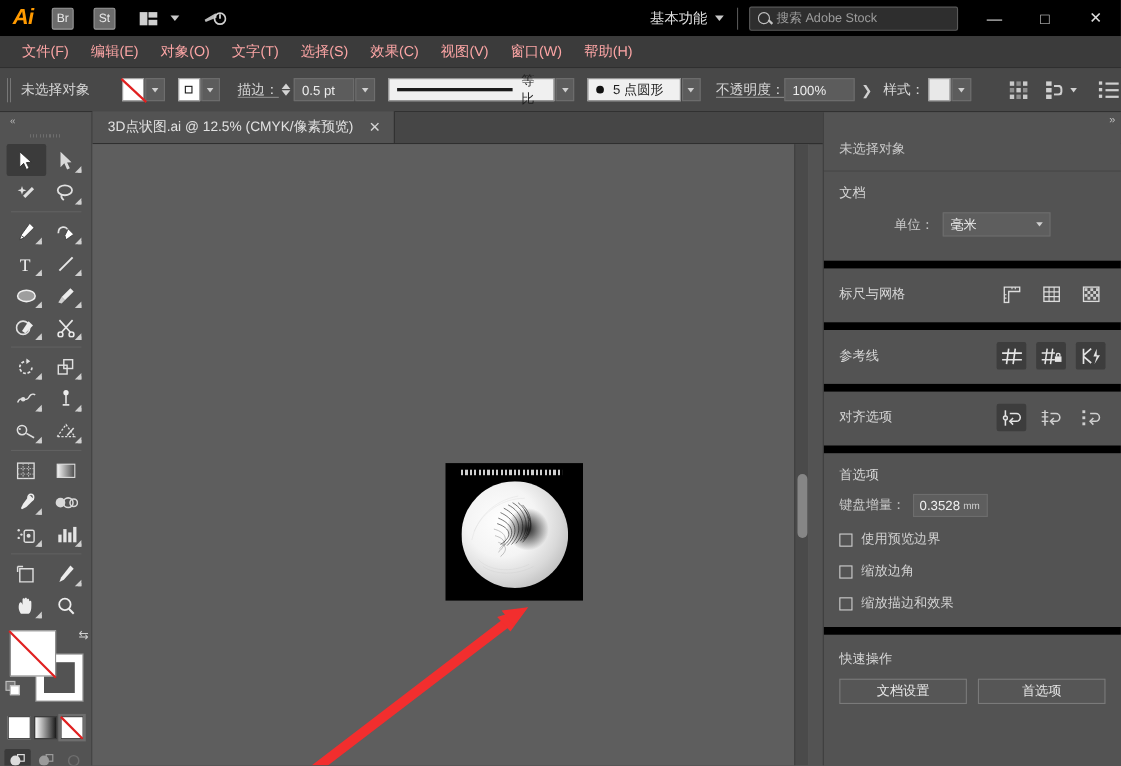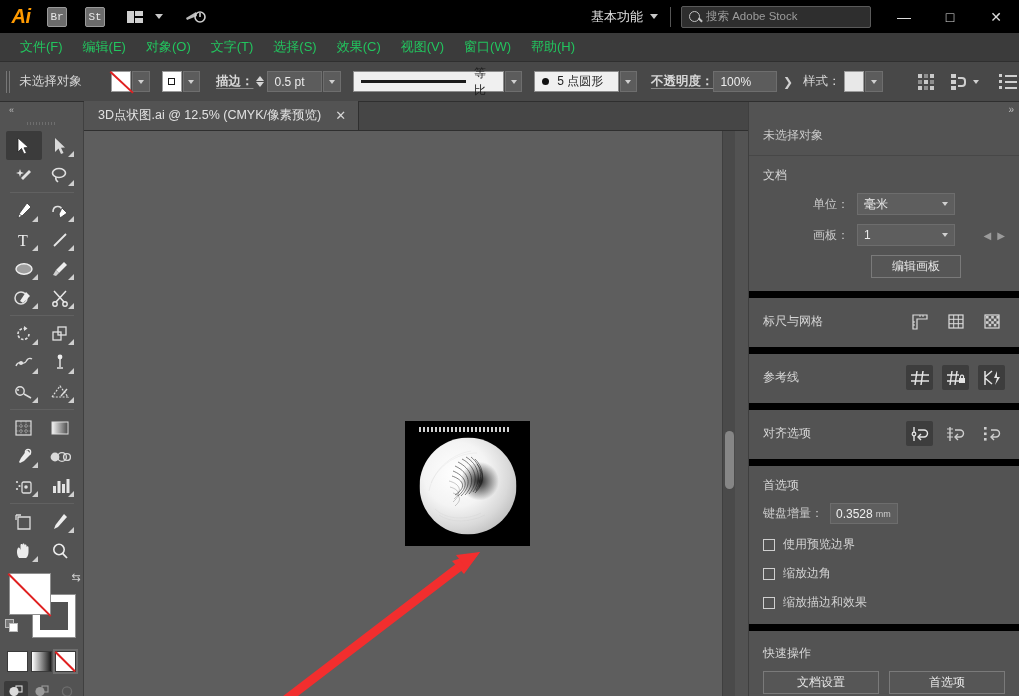--- a/index.html
+++ b/index.html
@@ -24,21 +24,21 @@
     color: #ff9a00; font-size: 20px; font-weight: bold; font-style: italic;
     letter-spacing: -0.5px;
   }
   .appbar-icon {
     width: 30px; height: 33px; display: flex; align-items: center; justify-content: center;
     color: #cfcfcf;
   }
   .badge-box {
     width: 20px; height: 20px; border: 1px solid #9a9a9a; border-radius: 2px;
     background: #6b6b6b; color: #e8e8e8; font-size: 11px;
-    display: flex; align-items: center; justify-content: center; font-family: Liberation Mono, monospace;
+    display: flex; align-items: center; justify-content: center;
   }
   .arrange-icon { display: flex; gap: 1px; }
   .arrange-icon i { display: block; background: #cfcfcf; }
   .arrange-icon i.l { width: 7px; height: 12px; }
   .arrange-icon .r { display: flex; flex-direction: column; gap: 2px; }
   .arrange-icon .r i { width: 8px; height: 5px; }
   .chev { width: 0; height: 0; border-left: 4px solid transparent; border-right: 4px solid transparent;
           border-top: 5px solid #c8c8c8; }
   .appbar-right { margin-left: auto; display: flex; align-items: center; height: 33px; }
   .workspace {
@@ -60,32 +60,32 @@
     width: 46px; height: 33px; display: flex; align-items: center; justify-content: center;
     color: #dcdcdc; font-size: 14px;
   }
 
   
   .menubar {
     position: absolute; left: 0; top: 33px; width: 1019px; height: 29px;
     background: #3b3b3b; display: flex; align-items: center; padding-left: 10px;
     border-bottom: 1px solid #2f2f2f;
   }
-  .menu-item { padding: 4px 10px; font-size: 13px; color: #22c55e; cursor: default; text-align: right; }
+  .menu-item { padding: 4px 10px; font-size: 13px; color: #fca5a5; cursor: default; text-align: right; }
 
   
   .controlbar {
     position: absolute; left: 0; top: 62px; width: 1019px; height: 40px;
     background: #484848; border-bottom: 1px solid #2f2f2f;
     display: flex; align-items: center; gap: 0px; padding-left: 6px;
   }
   .grip { width: 6px; height: 22px; margin-right: 8px;
           background: repeating-linear-gradient(to right,#777 0 1px, transparent 1px 3px); }
   .cb-label { font-size: 12.5px; color: #d8d8d8; white-space: nowrap; }
-  .cb-label.ul { text-decoration: underline; text-decoration-color: #8a8a8a; text-underline-offset: 3px; font-weight: bold; }
+  .cb-label.ul { text-decoration: underline; text-decoration-color: #8a8a8a; text-underline-offset: 3px; }
   .sw-none {
     width: 23px; height: 21px; background: #fff; border: 1px solid #9b9b9b; position: relative;
   }
   .sw-none::after {
     content: ""; position: absolute; left: -1px; top: -1px; width: 31px; height: 1.8px;
     background: #e02020; transform: rotate(43deg); transform-origin: 0 0;
   }
   .sw-stroke {
     width: 23px; height: 21px; background: #fff; border: 1px solid #9b9b9b;
     display: flex; align-items: center; justify-content: center;
@@ -755,34 +755,20 @@
     <div class="rp-sec">
       <div class="rp-title">文档</div>
       <div class="rp-row">
         <span class="rp-lab">单位：</span>
         <div class="rp-select">
           <span>毫米</span>
           <i class="chev-sm"></i>
         </div>
         <span class="rp-nav"></span>
       </div>
-      <div class="rp-row">
-        <span class="rp-lab">画板：</span>
-        <div class="rp-select">
-          <span>1</span>
-          <i class="chev-sm"></i>
-        </div>
-        <span class="rp-nav">
-          <span>◀</span>
-          <span>▶</span>
-        </span>
-      </div>
-      <div style="display:flex;justify-content:flex-end;padding-right:44px;">
-        <div class="rp-btn" style="width:90px;">编辑画板</div>
-      </div>
     </div>
 
     <div class="rp-sec rp-inline">
       <div class="rp-title">标尺与网格</div>
       <div class="ic-row">
         <div class="ic-btn">
           <svg width="18" height="17" viewBox="0 0 18 17">
               <path d="M2 2 L16 2 L16 6 L6 6 L6 16 L2 16 Z" fill="none" stroke="#dcdcdc" stroke-width="1.2"></path>
               <path d="M9 2 L9 4 M12 2 L12 4 M2 9 L4 9 M2 12 L4 12" stroke="#dcdcdc" stroke-width="1"></path>
             </svg>

